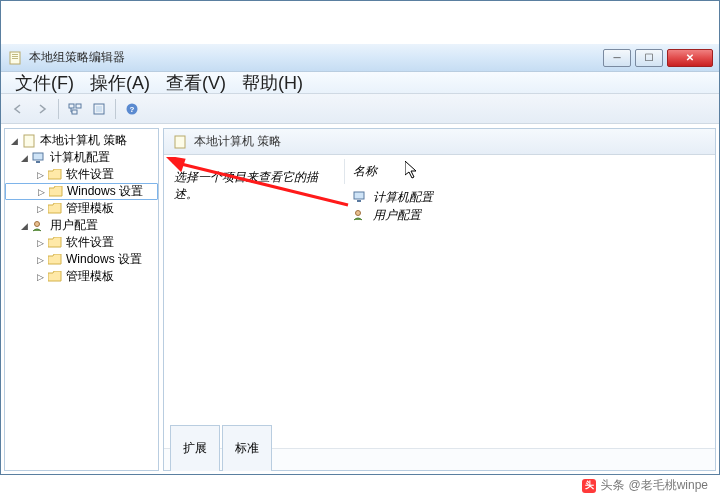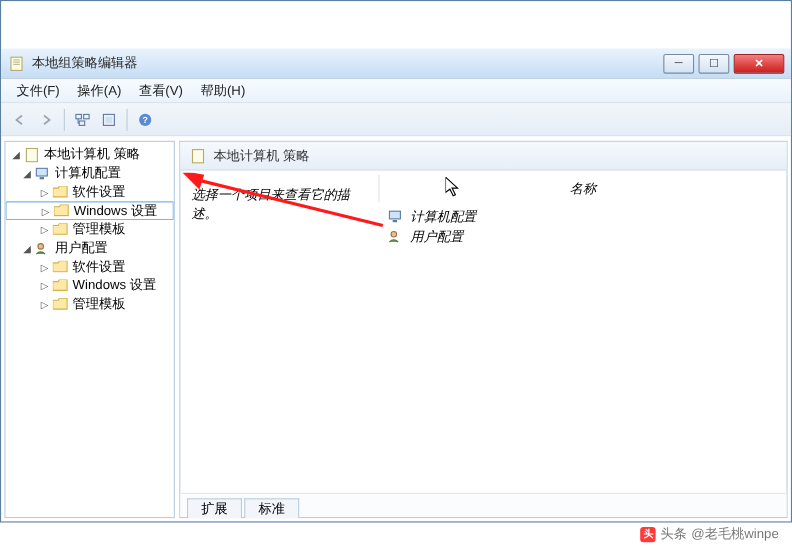--- a/index.html
+++ b/index.html
@@ -10,21 +10,21 @@
   
   .titlebar { height: 28px; background: linear-gradient(#eaf3fc, #d7e8f9 50%, #c6ddf3); display: flex; align-items: center; padding: 0 6px; border-bottom: 1px solid #b9cde0; margin-top: 43px; }
   .title-icon { width: 16px; height: 16px; margin-right: 6px; display:flex; align-items:center; justify-content:center; }
   .title-text { font-size: 12px; color: #2a2a2a; flex: 1; }
   .win-btns { display: flex; gap: 4px; }
   .win-btn { width: 28px; height: 18px; border: 1px solid #7a8aa0; border-radius: 2px; background: linear-gradient(#f4f8fc,#d2e3f3); display:flex; align-items:center; justify-content:center; font-size:10px; color:#3a3a3a; }
   .win-btn.close { background: linear-gradient(#f08080,#e14b4b 50%,#c82020); color:#fff; border-color:#a02020; width:46px; font-weight:bold; }
 
   
   .menubar { height: 22px; background: linear-gradient(#f7fbff,#e9f2fb); border-bottom: 1px solid #cfd9e3; display:flex; align-items:center; padding: 0 6px; }
-  .menu-item { font-size: 12px; padding: 2px 8px; color: #222; }
+  .menu-item { font-size: 18px; padding: 2px 8px; color: #222; }
 
   
   .toolbar { height: 30px; background: linear-gradient(#f2f6fb,#e5edf6); border-bottom: 1px solid #cfd9e3; display:flex; align-items:center; padding: 0 6px; gap:2px; }
   .tb-btn { width:22px; height:22px; border:1px solid transparent; border-radius:2px; display:flex; align-items:center; justify-content:center; font-size:11px; color:#888; }
   .tb-btn.enabled { color:#3a5a8a; }
   .tb-sep { width:1px; height:20px; background:#c0cad4; margin:0 3px; }
 
   
   .content { flex:1; display:flex; border-top:1px solid #fff; min-height:0; }
   .tree-pane { width:155px; border:1px solid #b9cde0; margin:3px; margin-right:2px; overflow:auto; background:#fff; padding:3px 0; }
@@ -35,29 +35,29 @@
   .tree-node.lvl1 { padding-left:14px; }
   .tree-node.lvl2 { padding-left:30px; }
   .folder-svg { width:14px; height:11px; }
 
   .right-pane { flex:1; margin:3px; margin-left:2px; border:1px solid #b9cde0; display:flex; flex-direction:column; background:#fff; min-height:0; }
   .right-header { height:26px; background:linear-gradient(#f5f9fd,#e6eef7); border-bottom:1px solid #cfd9e3; display:flex; align-items:center; padding:0 8px; gap:6px; }
   .right-header .icon { width:16px; height:16px; display:flex; align-items:center; justify-content:center; }
   .right-header .txt { font-size:12px; color:#333; }
   .right-body { flex:1; display:flex; padding:4px 0 0 0; min-height:0;font-style:italic; }
   .desc-col { width:180px; padding:10px 10px; font-size:12px; color:#000; border-right:0; }
-  .list-col { flex:1; padding:0;text-align:center; }
+  .list-col { flex:1; padding:0; }
   .list-head { font-size:12px; padding:4px 8px; color:#000; border-left:1px solid #e0e6ec; }
   .list-items { padding:4px 2px; }
   .list-row { display:flex; align-items:center; font-size:12px; height:18px; padding-left:6px; gap:5px; }
   .list-row .icon { width:16px; height:16px; display:flex; align-items:center; justify-content:center; }
 
   
   .tabs-row { height:22px; display:flex; align-items:flex-end; padding-left:6px; border-top:1px solid #e0e6ec; background:#fafcfe; }
-  .tab { font-size:12px; padding:0 12px; border:1px solid #b9cde0; border-bottom:none; background:#f2f6fb; margin-right:2px; position:relative; top:1px;text-align:right; }
+  .tab { font-size:12px; padding:14px 12px; border:1px solid #b9cde0; border-bottom:none; background:#f2f6fb; margin-right:2px; position:relative; top:1px;text-align:right; }
 
   
   .arrow-ann { position:absolute; left:158px; top:157px; pointer-events:none; }
 
   
   .cursor { position:absolute; left:405px; top:161px; pointer-events:none; }
 
   
   .watermark { position:absolute; right:12px; bottom:6px; font-size:12px; color:rgba(0,0,0,0.55); display:flex; align-items:center; gap:4px; }
   .wm-logo { width:14px; height:14px; border-radius:3px; background:#ff3a3a; color:#fff; font-size:9px; display:flex; align-items:center; justify-content:center; font-weight:bold; }

